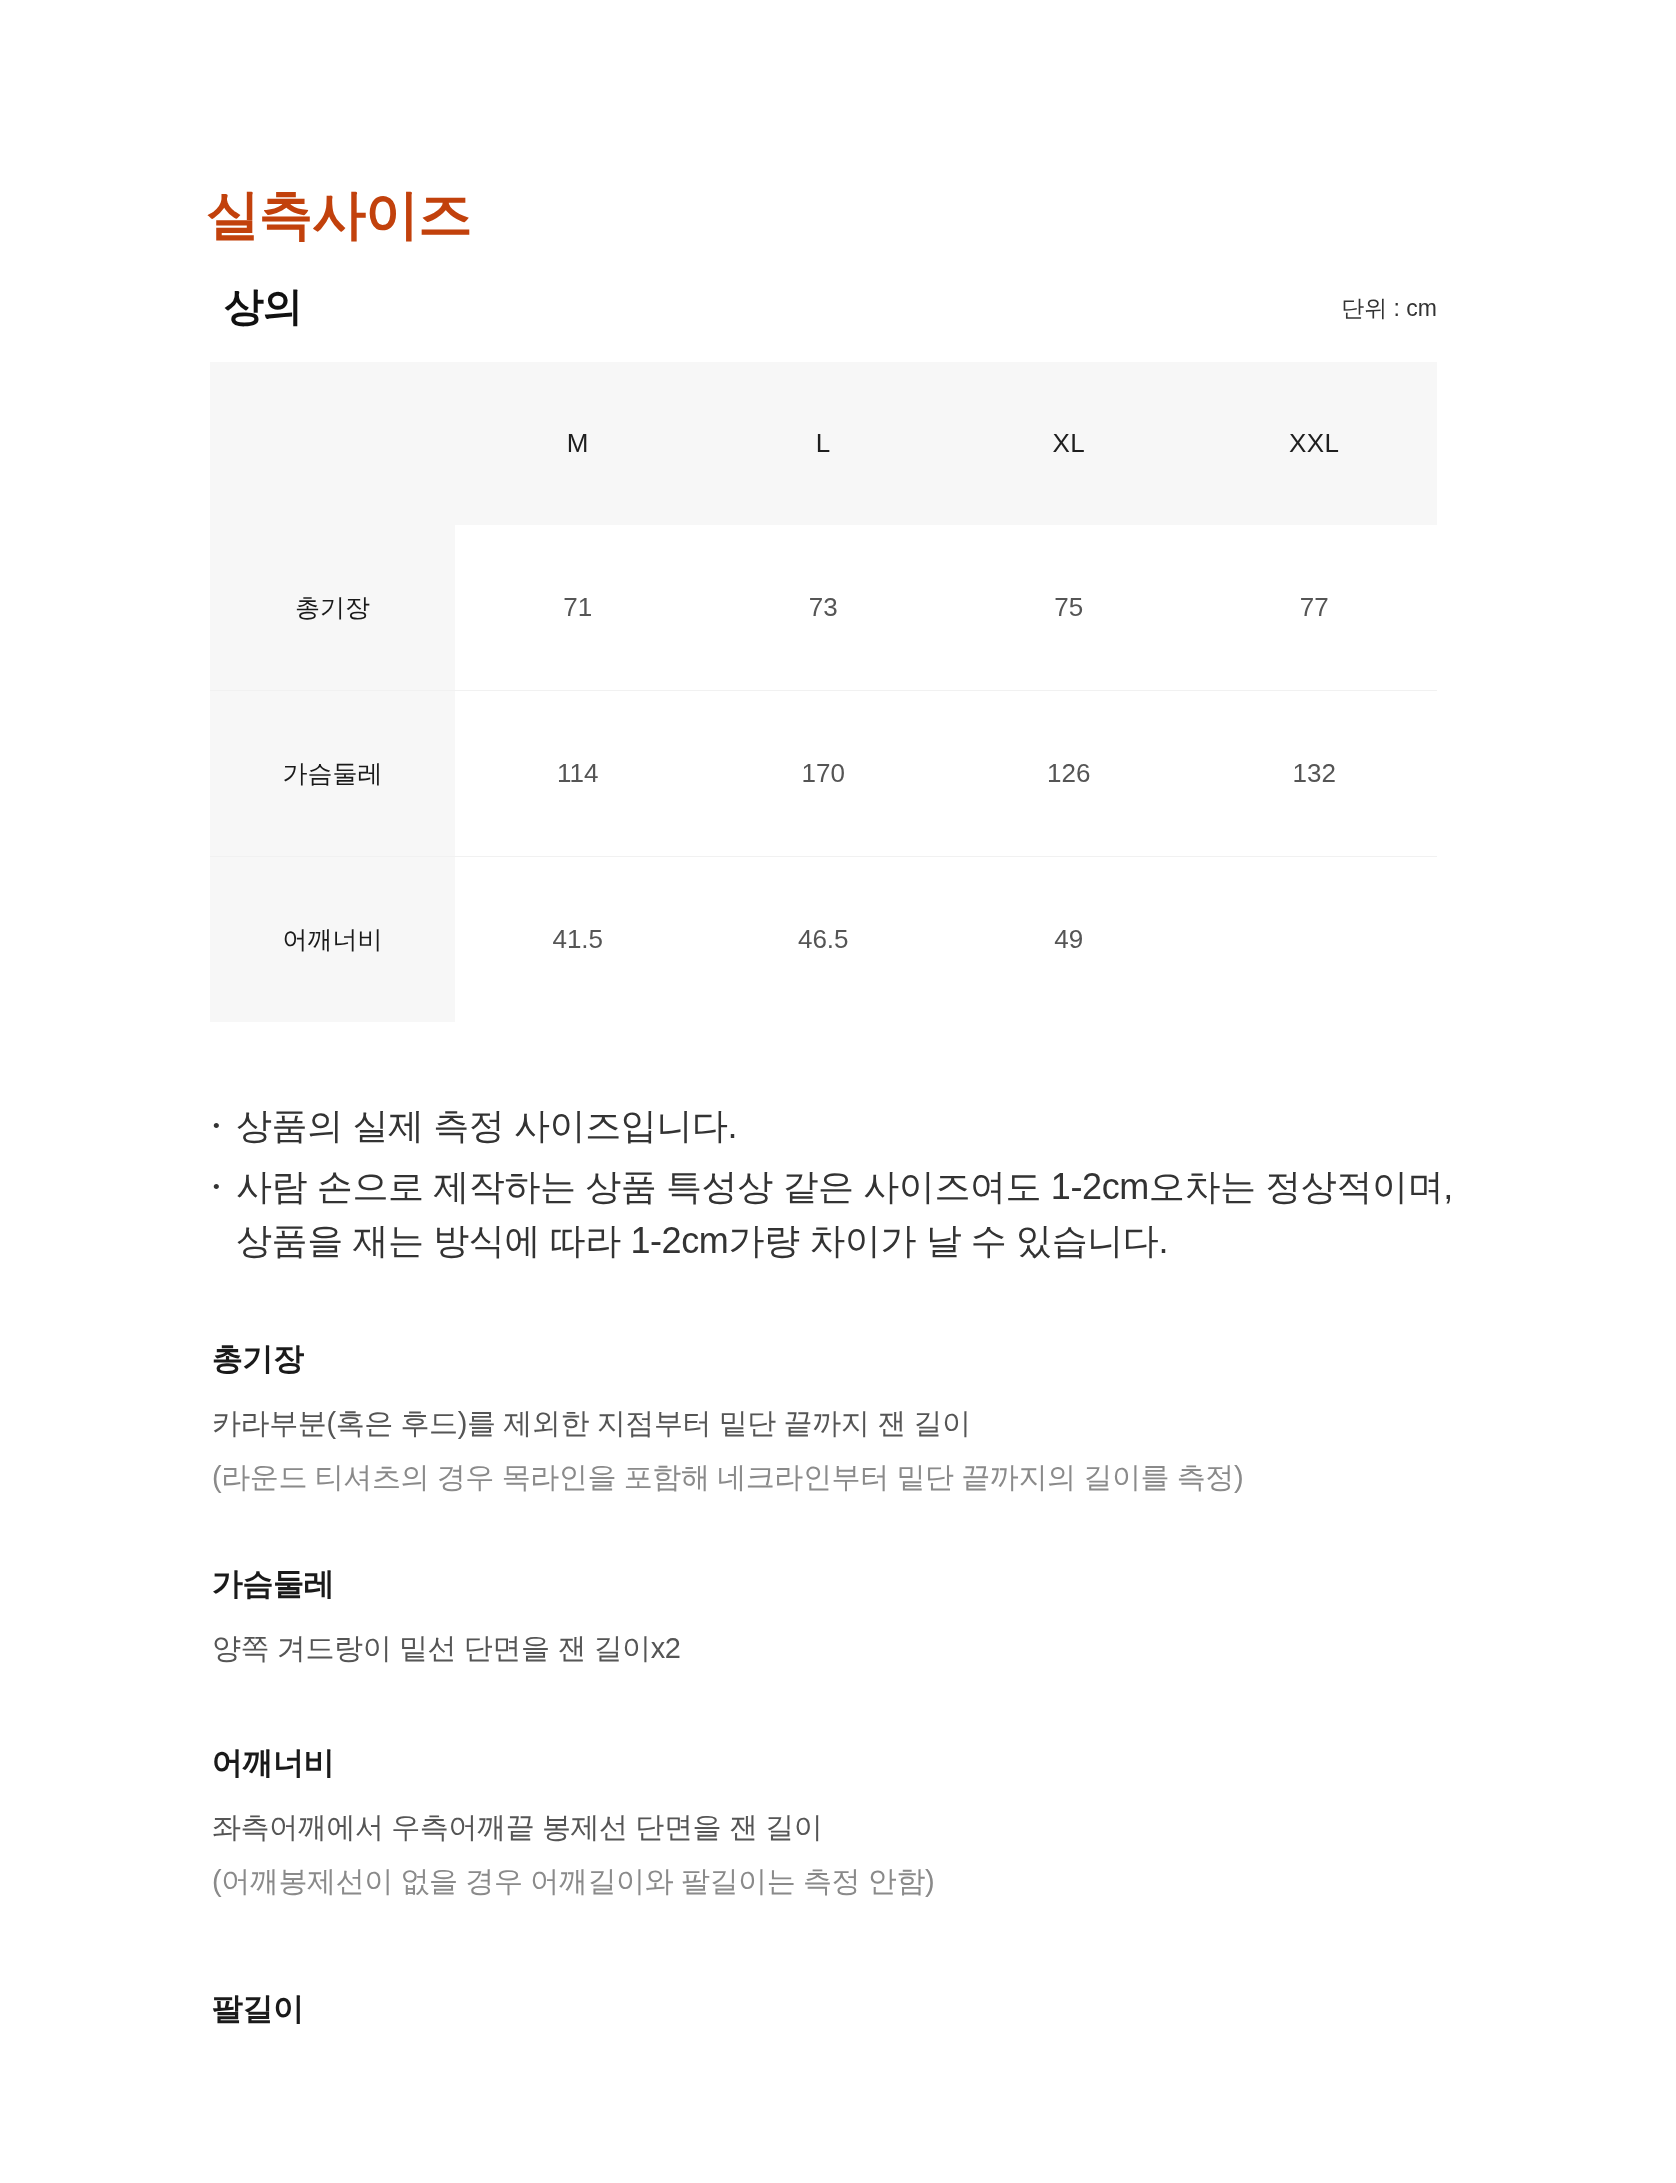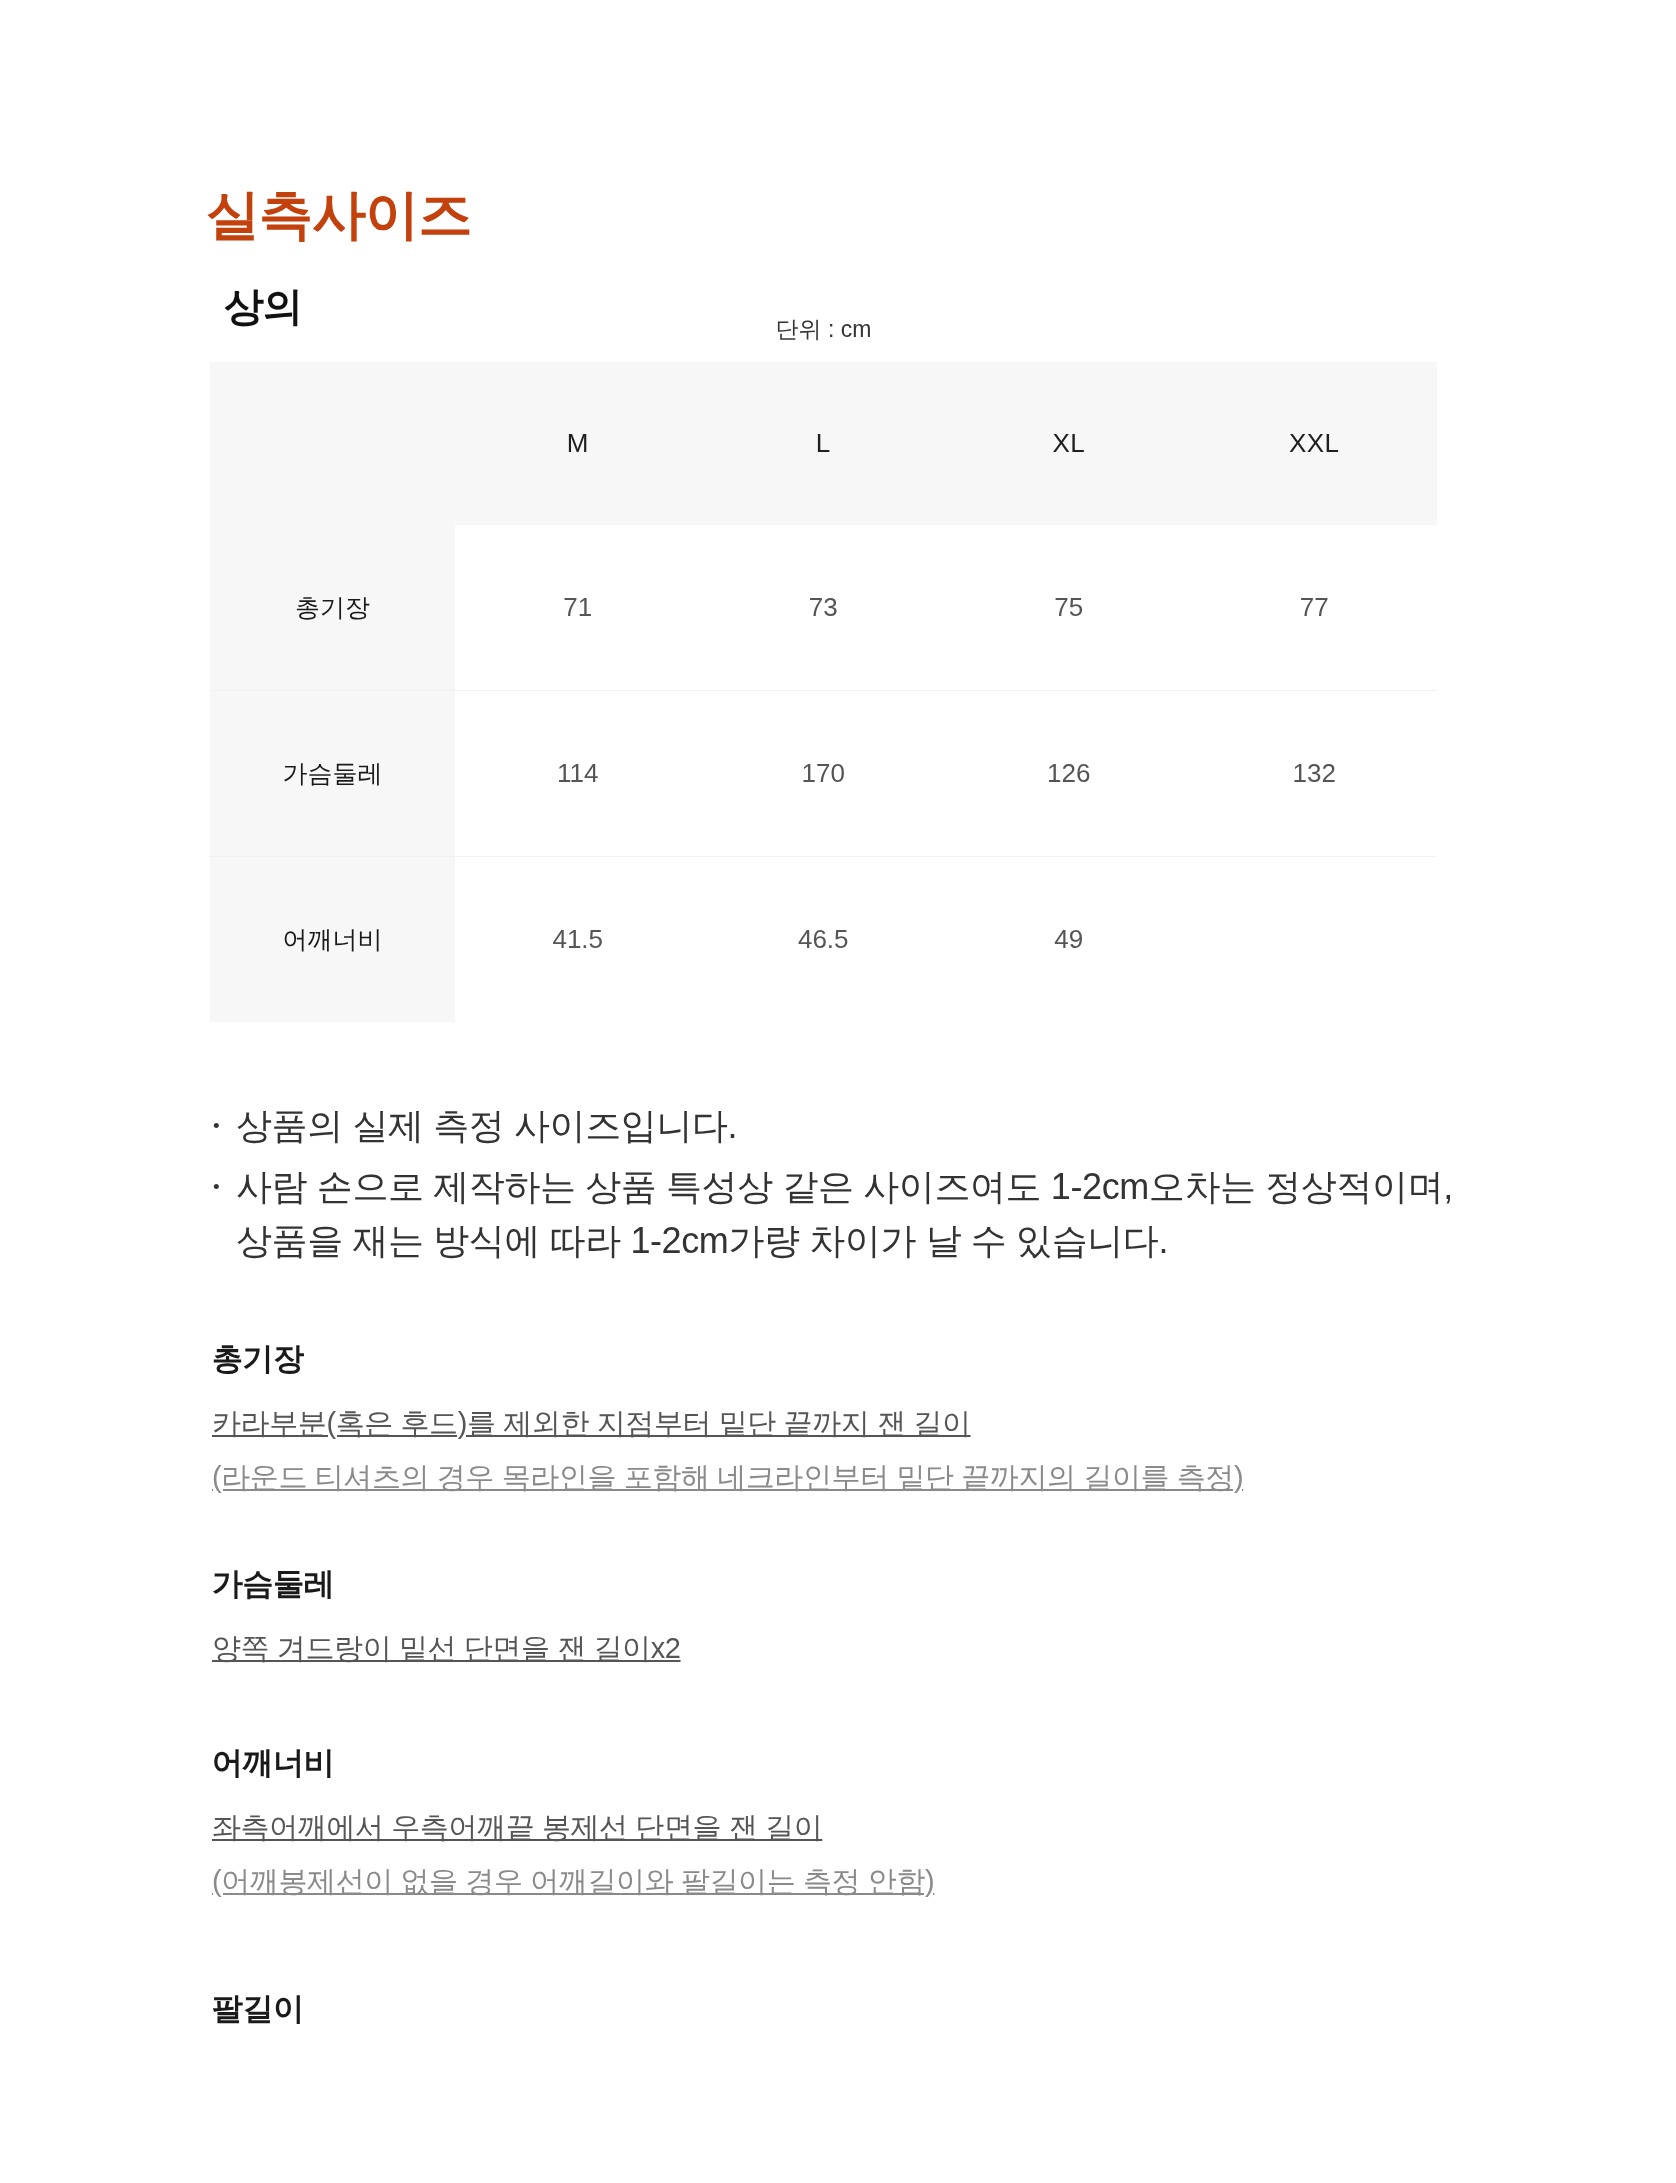--- a/index.html
+++ b/index.html
@@ -18,22 +18,22 @@
     left: 206px; top: 147px;
     font-size: 54px; font-weight: 700; letter-spacing: -0.9px; color: #c2410c;
     line-height: 1.15;
   }
   .section-subtitle {
     left: 224px; top: 250px;
     font-size: 40px; font-weight: 700; letter-spacing: -0.9px; color: #111111;
     line-height: 1.15;
   }
   .unit-label {
-    left: 210px; top: 314px; width: 1227px;
-    text-align: center;
+    left: 210px; top: 293px; width: 1227px;
+    text-align: right;
     font-size: 23px; color: #333333;
   }
 
   
   .size-table {
     left: 210px; top: 362px; width: 1227px;
   }
   .trow {
     display: grid;
     grid-template-columns: 245px repeat(4, 1fr);
@@ -58,21 +58,21 @@
     font-size: 19px; color: #333333; line-height: 54px;
   }
   .note-lines { font-size: 36px; color: #333333; line-height: 54px; letter-spacing: -0.4px; }
 
   
   .guide-section { left: 212px; width: 1310px; }
   .guide-heading {
     font-size: 31px; font-weight: 700; color: #1a1a1a;
     line-height: 42px; margin-bottom: 15.7px; letter-spacing: -0.4px;
   }
-  .guide-line { font-size: 29px; color: #555555; line-height: 54px; letter-spacing: -0.4px; text-decoration: underline; }
+  .guide-line { font-size: 29px; color: #555555; line-height: 54px; letter-spacing: -0.4px; }
   .guide-line.muted { color: #8a8a8a; }
 
   .s1 { top: 1338px; }
   .s2 { top: 1563px; }
   .s3 { top: 1742px; }
   .s4 { top: 1988px; }
 </style>
 </head>
 <body>
 

